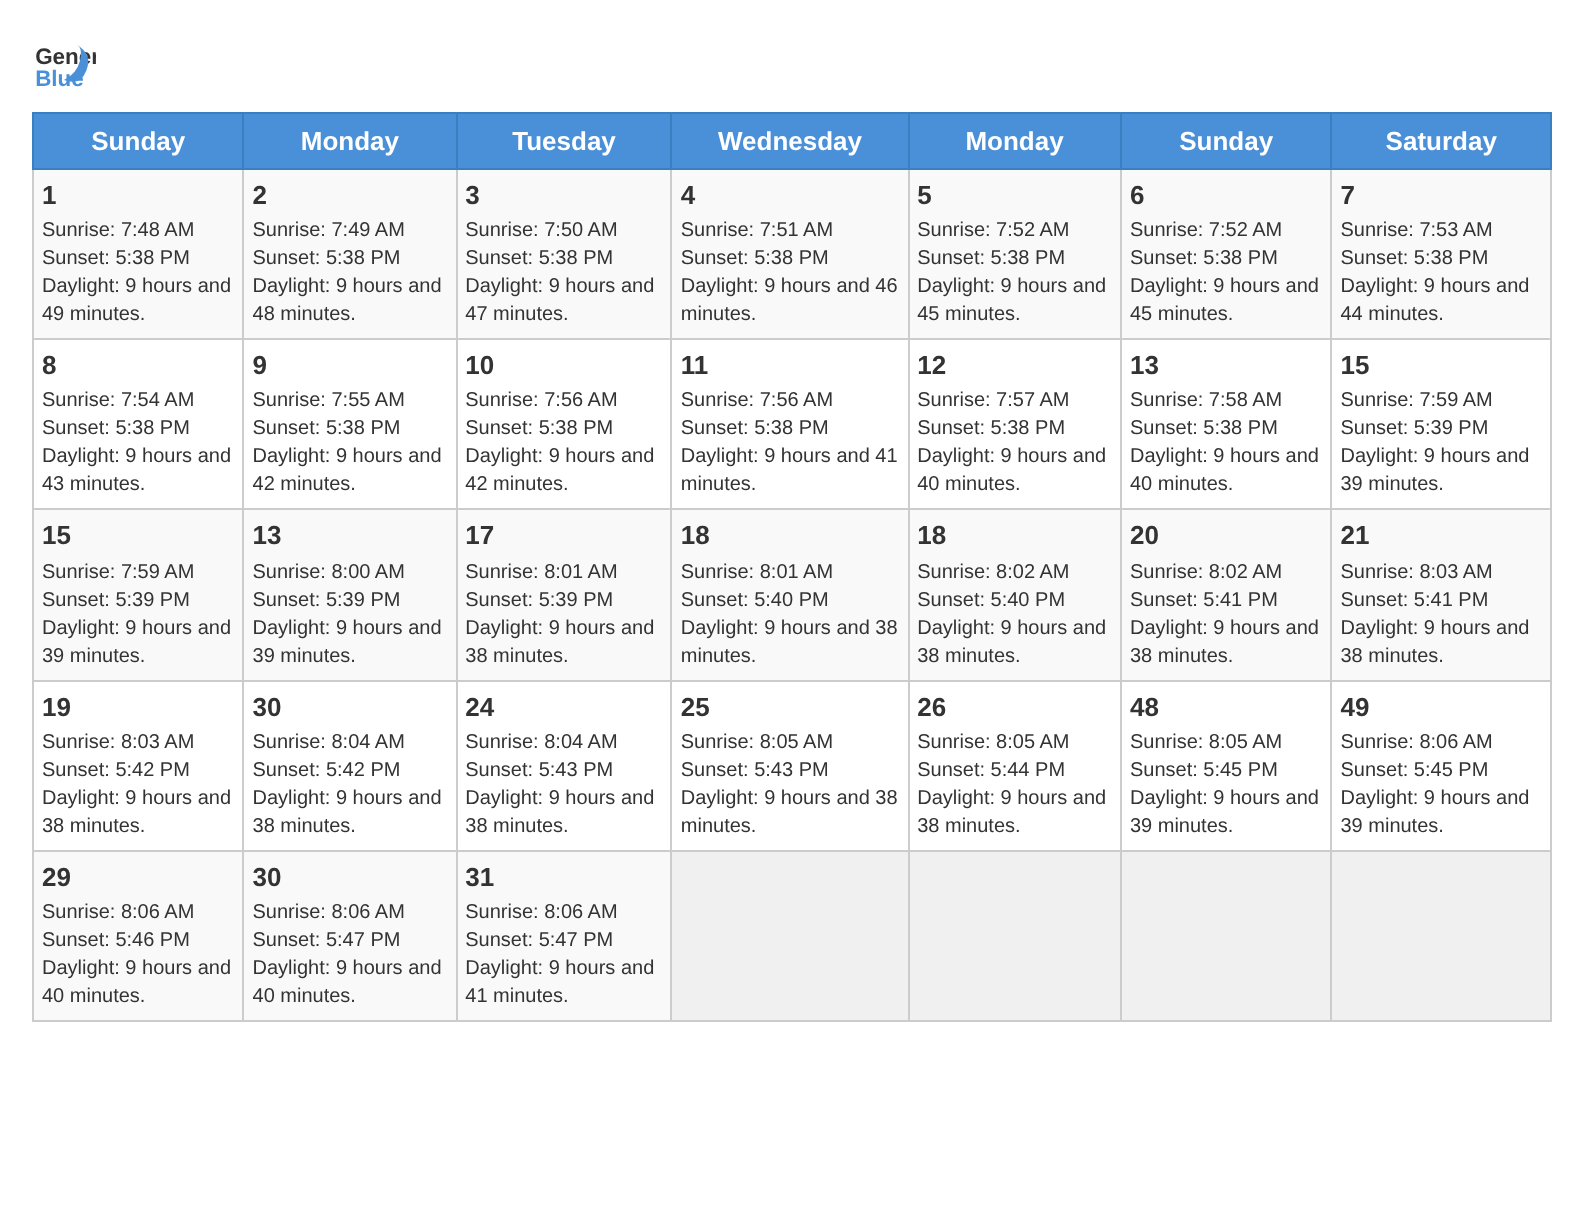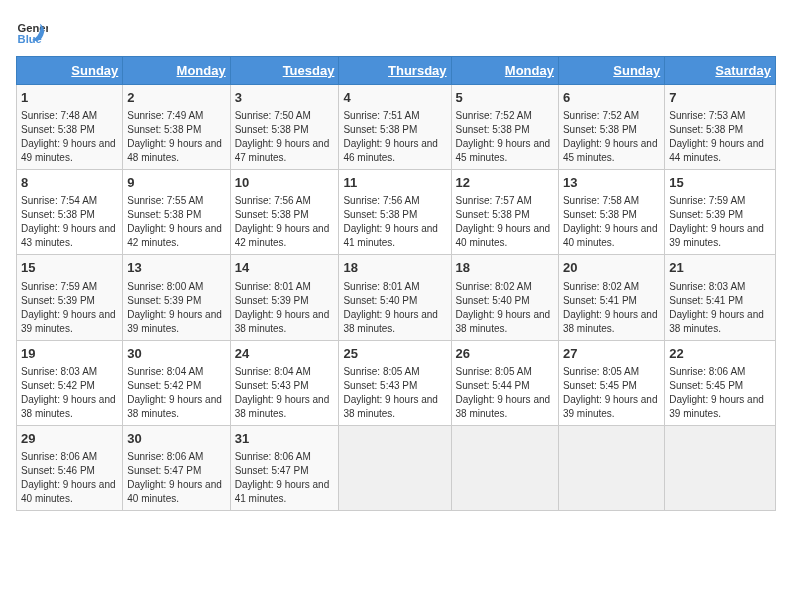--- a/index.html
+++ b/index.html
@@ -39,25 +39,24 @@
     }
     table {
       width: 100%;
       border-collapse: collapse;
       font-size: 11px;
     }
     thead tr th {
       background: #4a90d9;
       color: #fff;
       padding: 6px 4px;
-      text-align: right;
+      text-align: center;
       font-size: 13px;
       font-weight: bold;
       border: 1px solid #3a7fc1;
-      text-decoration: underline;
     }
     tbody tr td {
       border: 1px solid #ccc;
       vertical-align: top;
       padding: 4px;
       min-height: 70px;
       background: #fff;
       color: #333;
       line-height: 1.4;
     }
@@ -98,21 +97,21 @@
     <div class="location"></div>
   </div>
 </div>
 
 <table>
   <thead>
     <tr id="header-row">
         <th>Sunday</th>
         <th>Monday</th>
         <th>Tuesday</th>
-        <th>Thursday</th>
+        <th>Wednesday</th>
         <th>Monday</th>
         <th>Sunday</th>
         <th>Saturday</th>
       </tr>
   </thead>
   <tbody id="calendar-body">
       <tr>
         <td>
           <span class="day-num">1</span>
 <div class="cell-content">Sunrise: 7:48 AM<br>Sunset: 5:38 PM<br>Daylight: 9 hours and 49 minutes.</div>
@@ -175,21 +174,21 @@
       <tr>
         <td>
           <span class="day-num">15</span>
 <div class="cell-content">Sunrise: 7:59 AM<br>Sunset: 5:39 PM<br>Daylight: 9 hours and 39 minutes.</div>
         </td>
         <td>
           <span class="day-num">13</span>
 <div class="cell-content">Sunrise: 8:00 AM<br>Sunset: 5:39 PM<br>Daylight: 9 hours and 39 minutes.</div>
         </td>
         <td>
-          <span class="day-num">14</span>
+          <span class="day-num">17</span>
 <div class="cell-content">Sunrise: 8:01 AM<br>Sunset: 5:39 PM<br>Daylight: 9 hours and 38 minutes.</div>
         </td>
         <td>
           <span class="day-num">18</span>
 <div class="cell-content">Sunrise: 8:01 AM<br>Sunset: 5:40 PM<br>Daylight: 9 hours and 38 minutes.</div>
         </td>
         <td>
           <span class="day-num">18</span>
 <div class="cell-content">Sunrise: 8:02 AM<br>Sunset: 5:40 PM<br>Daylight: 9 hours and 38 minutes.</div>
         </td>
@@ -217,25 +216,25 @@
         </td>
         <td>
           <span class="day-num">25</span>
 <div class="cell-content">Sunrise: 8:05 AM<br>Sunset: 5:43 PM<br>Daylight: 9 hours and 38 minutes.</div>
         </td>
         <td>
           <span class="day-num">26</span>
 <div class="cell-content">Sunrise: 8:05 AM<br>Sunset: 5:44 PM<br>Daylight: 9 hours and 38 minutes.</div>
         </td>
         <td>
-          <span class="day-num">27</span>
+          <span class="day-num">48</span>
 <div class="cell-content">Sunrise: 8:05 AM<br>Sunset: 5:45 PM<br>Daylight: 9 hours and 39 minutes.</div>
         </td>
         <td>
-          <span class="day-num">22</span>
+          <span class="day-num">49</span>
 <div class="cell-content">Sunrise: 8:06 AM<br>Sunset: 5:45 PM<br>Daylight: 9 hours and 39 minutes.</div>
         </td>
       </tr>
       <tr>
         <td>
           <span class="day-num">29</span>
 <div class="cell-content">Sunrise: 8:06 AM<br>Sunset: 5:46 PM<br>Daylight: 9 hours and 40 minutes.</div>
         </td>
         <td>
           <span class="day-num">30</span>

